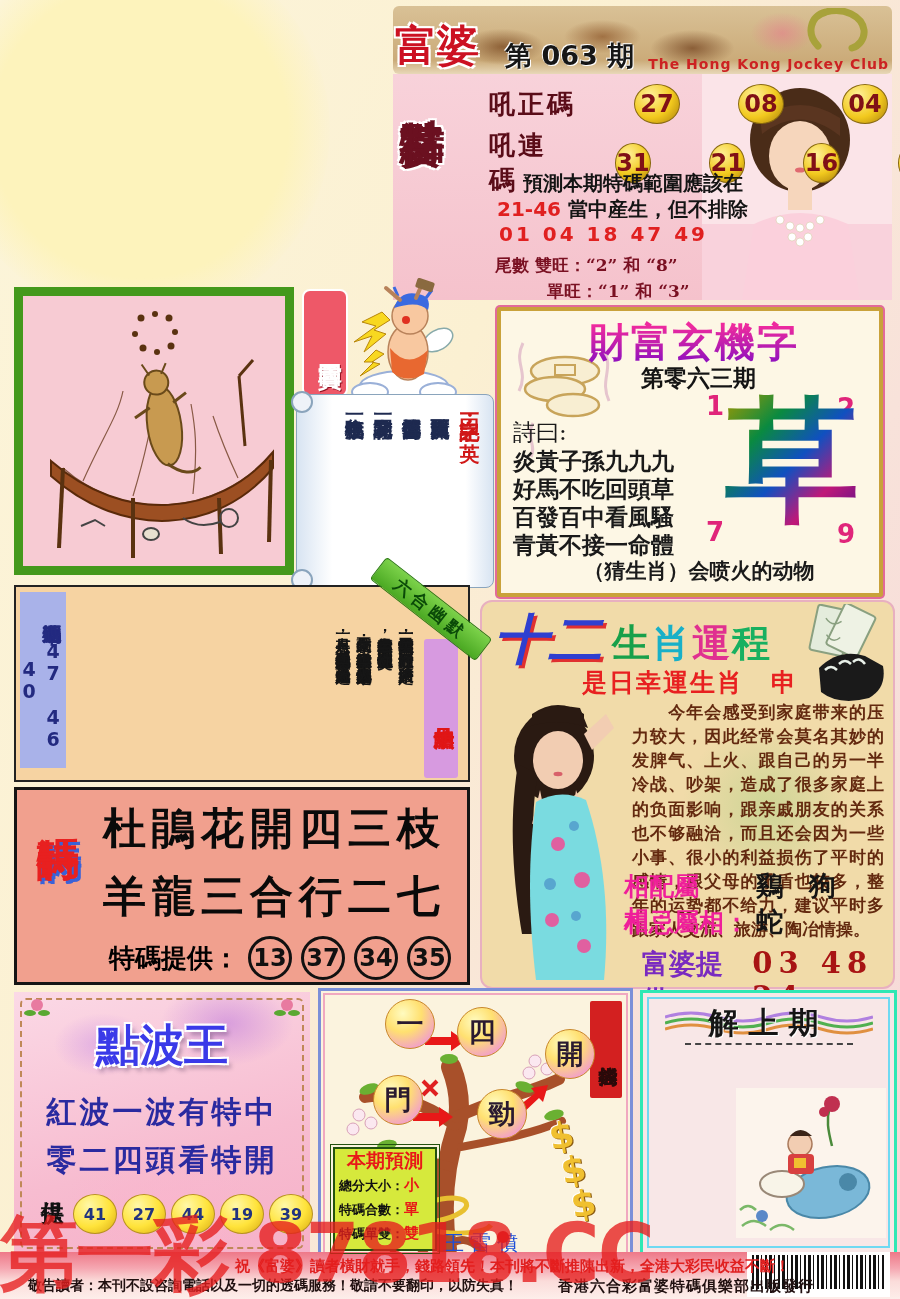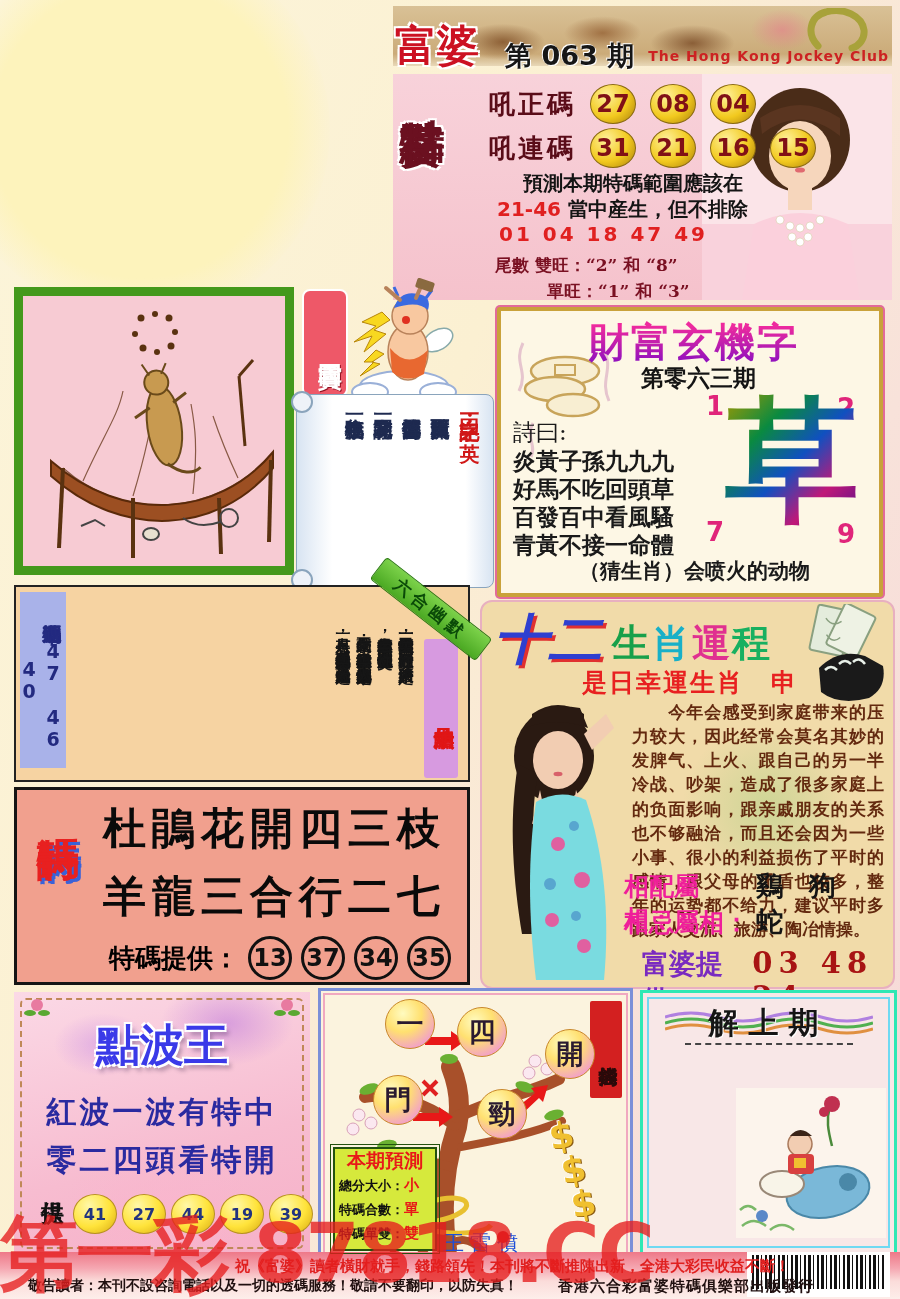--- a/index.html
+++ b/index.html
@@ -5,38 +5,38 @@
   html,body{margin:0;padding:0;background:#888;}
   #page{position:relative;width:900px;height:1299px;overflow:hidden;
         font-family:"DejaVu Sans","Liberation Sans",sans-serif;
         background:linear-gradient(115deg,#fcf5da 0%,#fbf0d2 42%,#f8e2da 72%,#f6d8d8 100%);}
   .abs{position:absolute;}
   .serif{font-family:"DejaVu Serif","Liberation Serif",serif;}
   .vert{writing-mode:vertical-rl;text-orientation:upright;}
   .bg-circle{left:-50px;top:-60px;width:380px;height:380px;border-radius:50%;
              background:radial-gradient(circle,#fdf3bc 0%,#fdf3bc 55%,rgba(253,243,188,0) 72%);}
   
-  #banner{left:393px;top:6px;width:499px;height:60px;
+  #banner{left:393px;top:6px;width:499px;height:68px;
     background:
       radial-gradient(60px 26px at 22% 60%,rgba(120,70,30,.75),rgba(120,70,30,0) 70%),
       radial-gradient(55px 24px at 42% 45%,rgba(140,85,40,.7),rgba(140,85,40,0) 70%),
       radial-gradient(60px 26px at 60% 62%,rgba(110,60,25,.7),rgba(110,60,25,0) 70%),
       radial-gradient(45px 30px at 78% 40%,rgba(230,120,140,.55),rgba(230,120,140,0) 70%),
-      linear-gradient(180deg,#d9c196 0%,#cbab79 80%,#e8d8b8 100%);}
+      linear-gradient(180deg,#d9c196 0%,#cbab79 80%,#e8d8b8 100%); border-radius: 6px;}
   .brand{left:2px;top:12px;font-size:42px;font-weight:bold;color:#cc1122;
     font-family:"DejaVu Serif","Liberation Serif",serif;
     text-shadow:-2px -2px 0 #fff,2px -2px 0 #fff,-2px 2px 0 #fff,2px 2px 0 #fff;}
   .issue{left:112px;top:32px;font-size:27px;font-weight:bold;color:#161616;
     text-shadow:-1px -1px 0 #fff,1px 1px 0 #fff;}
   .club-text{right:3px;bottom:2px;font-size:14px;font-weight:bold;color:#cc2222;letter-spacing:1px;}
   #pink-panel{left:393px;top:74px;width:499px;height:226px;
     background:linear-gradient(180deg,#f8d2da,#f5c2cc);}
   #vtitle{left:6px;top:10px;height:210px;font-size:45px;line-height:1.05;font-weight:bold;color:#6b1020;
     text-shadow:-2px -2px 0 #fff,2px -2px 0 #fff,-2px 2px 0 #fff,2px 2px 0 #fff;}
-  .code-row{display:flex;align-items:center;}
+  .code-row{display:flex;align-items:center;gap:44px;}
   .code-label{font-size:26px;font-weight:bold;color:#5a0c18;letter-spacing:3px;}
   .gold-ball{width:44px;height:38px;border-radius:50%;margin-left:14px;
     background:radial-gradient(circle at 35% 28%,#fff19a 0%,#f2c91e 55%,#a87c0a 100%);
     border:1px solid #8a6a10;color:#801016;font-size:24px;font-weight:bold;
     display:flex;align-items:center;justify-content:center;}
   .p-black{font-size:20px;font-weight:bold;color:#141414;}
   .p-red{color:#e02020;}
   #tails{font-size:17px;font-weight:bold;color:#7a1022;line-height:1.55;}
   #tails .t2{padding-left:52px;}
   
@@ -56,21 +56,21 @@
     box-shadow:0 0 0 2px #e26a9a;border-radius:3px;}
   #mystery .title{left:88px;top:4px;font-size:40px;font-weight:bold;letter-spacing:2px;
     background:linear-gradient(180deg,#ee2a9e 20%,#8a10c0 90%);-webkit-background-clip:text;background-clip:text;color:transparent;}
   #mystery .m-issue{left:140px;top:52px;font-size:23px;font-weight:bold;color:#141414;}
   #mystery .poem-label{left:12px;top:106px;font-size:23px;font-weight:normal;color:#1a1a1a;}
   #mystery .poem{left:12px;top:136px;font-size:23px;font-weight:bold;color:#1a1a1a;line-height:1.22;text-align:center;}
   .corner-num{font-size:26px;font-weight:bold;color:#e0257a;}
   #bigchar{left:224px;top:82px;font-size:134px;font-weight:bold;line-height:1;
     background:linear-gradient(135deg,#a89a00 0%,#0a8a40 28%,#1050c0 52%,#c01878 74%,#4a1090 100%);
     -webkit-background-clip:text;background-clip:text;color:transparent;}
-  #mystery .hint{left:78px;top:246px;width:240px;font-size:21px;font-weight:bold;color:#1a1a1a;}
+  #mystery .hint{left:78px;top:246px;width:240px;text-align:center;font-size:21px;font-weight:bold;color:#1a1a1a;}
   
   #humor{left:14px;top:585px;width:452px;height:193px;background:#f6d3a2;border:2px solid #222;}
   #lucky-bar{left:4px;top:5px;width:46px;height:176px;background:#a9b2e9;color:#232a80;
     font-size:19px;font-weight:bold;text-align:center;}
   #ribbon{left:348px;top:8px;width:132px;height:26px;transform:rotate(38deg);
     background:linear-gradient(180deg,#7cd24a,#4aa822);border:1px solid #2a7a10;border-radius:4px;
     color:#0a4a08;font-size:17px;font-weight:bold;letter-spacing:5px;text-align:center;line-height:26px;z-index:3;}
   #humor-title{left:408px;top:52px;width:34px;height:134px;background:#d79ae0;border-radius:3px;
     color:#e01616;font-size:21px;font-weight:bold;text-align:center;padding-top:5px;}
   #story{left:60px;top:9px;width:340px;height:176px;font-size:15px;font-weight:600;color:#161616;

